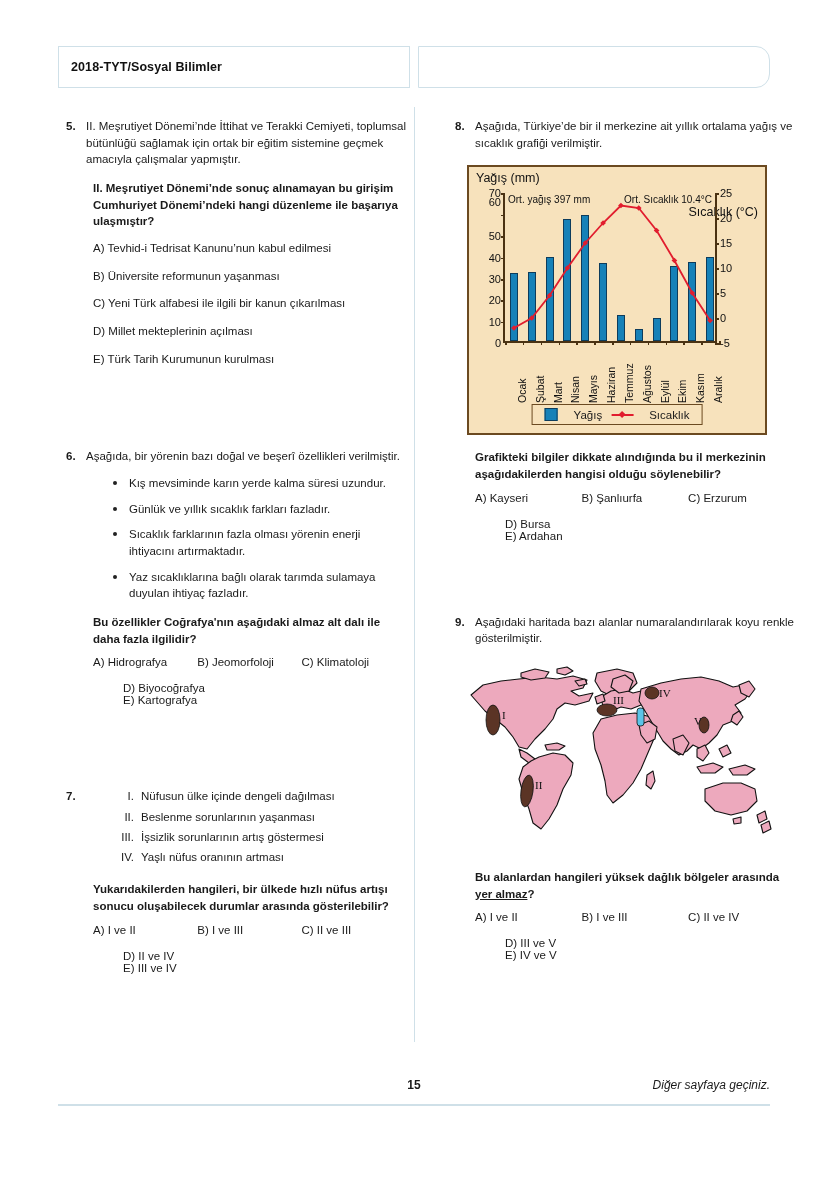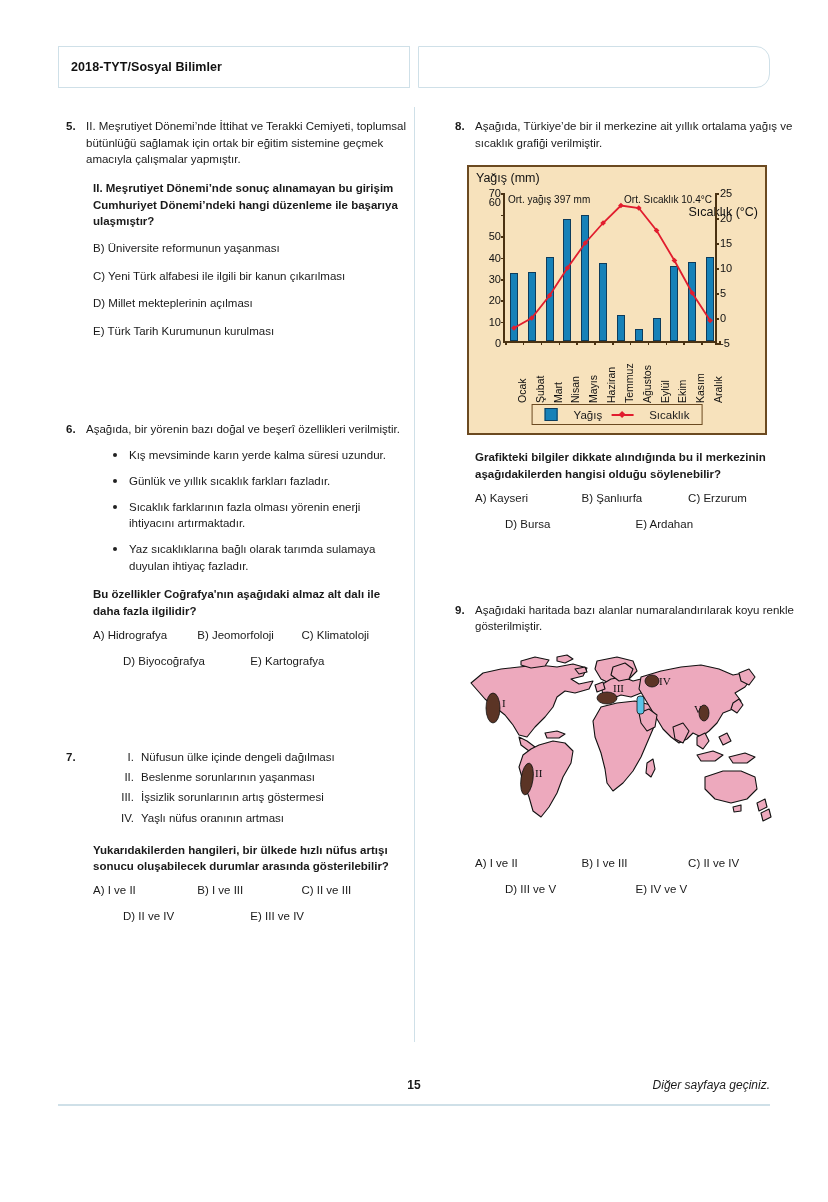--- a/index.html
+++ b/index.html
@@ -109,20 +109,21 @@
   }
   .opts-row {
     display: flex;
     font-size: 11.5px;
     margin-top: 9px;
   }
   .opts-row.r1 > div { width: 33.3%; }
   .opts-row.r2 {
     padding-left: 30px;
     margin-top: 14px;
+    flex-direction: column;
   }
   .opts-row.r2 > div { width: 45%; }
 
   
   .bullets {
     list-style: none;
     margin: 10px 0 0 0;
     padding: 0 0 0 18px;
   }
   .bullets li {
@@ -364,20 +365,21 @@
   <div class="col left">
 
     <div class="q">
       <div class="q-head">
         <div class="q-num">5.</div>
         <div class="q-stem">II. Meşrutiyet Dönemi’nde İttihat ve Terakki Cemiyeti, toplumsal bütünlüğü sağlamak için ortak bir eğitim sistemine geçmek amacıyla çalışmalar yapmıştır.</div>
       </div>
       <div class="q-body">
         <div class="q-prompt">II. Meşrutiyet Dönemi’nde sonuç alınamayan bu girişim Cumhuriyet Dönemi’ndeki hangi düzenleme ile başarıya ulaşmıştır?</div>
         <div class="opts-stack">
+          <div class="opt-line">A) Tevhid-i Tedrisat Kanunu’nun kabul edilmesi</div>
           <div class="opt-line">B) Üniversite reformunun yaşanması</div>
           <div class="opt-line">C) Yeni Türk alfabesi ile ilgili bir kanun çıkarılması</div>
           <div class="opt-line">D) Millet mekteplerinin açılması</div>
           <div class="opt-line">E) Türk Tarih Kurumunun kurulması</div>
         </div>
       </div>
     </div>
 
     <div style="height:70px"></div>
 
@@ -635,20 +637,21 @@
             <text x="41" y="56">I</text>
             <text x="74" y="126">II</text>
             <text x="152" y="41">III</text>
             <text x="198" y="34">IV</text>
             <text x="233" y="62">V</text>
           </g>
         </svg>
       </div>
 
       <div class="q-body" style="margin-left:20px;margin-top:16px">
+        <div class="q-prompt" style="margin-top:0"><span>Bu alanlardan hangileri yüksek dağlık bölgeler arasında </span><span class="u">yer almaz</span><span>?</span></div>
         <div class="opts-row r1">
           <div>A) I ve II</div>
           <div>B) I ve III</div>
           <div>C) II ve IV</div>
         </div>
         <div class="opts-row r2">
           <div>D) III ve V</div>
           <div>E) IV ve V</div>
         </div>
       </div>

